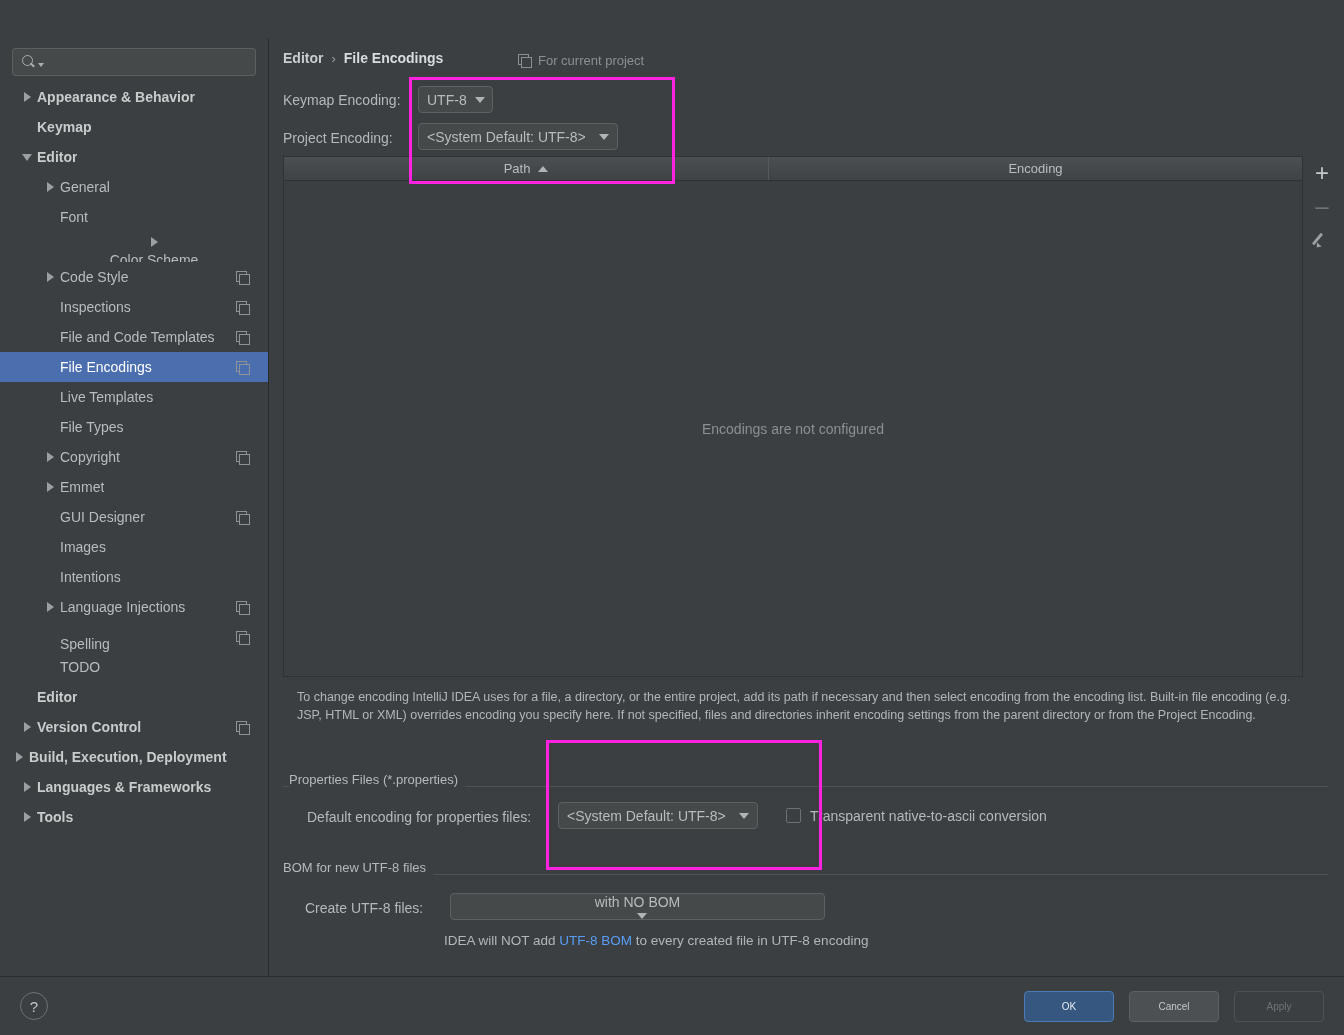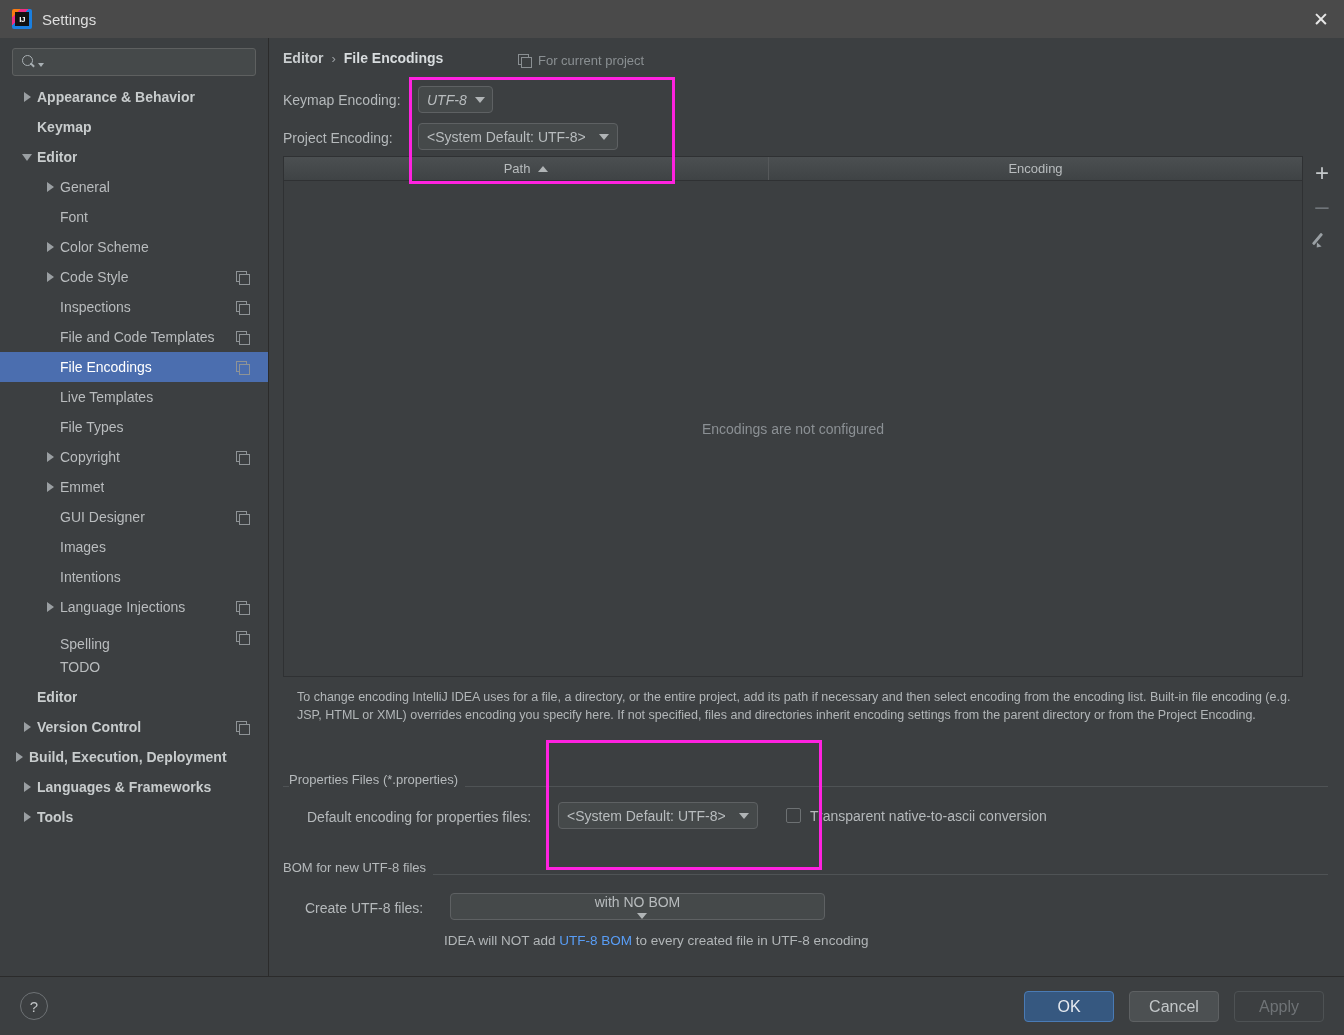--- a/index.html
+++ b/index.html
@@ -226,39 +226,32 @@
     background: #3c3f41; border-top: 1px solid #2b2b2b;
   }
   .help-btn {
     position: absolute; left: 20px; top: 15px; width: 28px; height: 28px;
     border-radius: 50%; border: 1px solid #6e7275;
     color: #c0c4c6; font-size: 15px;
     display: flex; align-items: center; justify-content: center; cursor: pointer;
   }
   .btn {
     position: absolute; top: 14px; height: 31px;
-    border-radius: 4px; font-size: 16px;
+    border-radius: 4px; font-size: 10px;
     display: flex; align-items: center; justify-content: center; cursor: pointer;
   }
   .btn-ok { left: 1024px; width: 90px; background: #365880; border: 1px solid #4a7bb5; color: #e6eaf0; }
   .btn-cancel { left: 1129px; width: 90px; background: #4c5052; border: 1px solid #5e6163; color: #c3c7c9; }
   .btn-apply { left: 1234px; width: 90px; background: #3c3f41; border: 1px solid #4e5254; color: #6f7376; }
 </style>
 </head>
 <body>
 
 <div id="app">
 
-  <div class="titlebar">
-    <div class="ij-logo">
-      <div class="inner">IJ</div>
-    </div>
-    <div class="title-text">Settings</div>
-    <div class="close-btn">✕</div>
-  </div>
 
   <div class="sidebar">
     <div class="search-wrap">
       <div class="search-box">
         <div class="search-ico"></div>
         <div class="search-caret"></div>
         <input class="search-input" type="text" value="" placeholder="" style="">
       </div>
     </div>
     <div class="tree" id="tree">
@@ -281,21 +274,21 @@
         <div class="tree-row" style="padding-left: 40px;">
           <span class="arrow-slot">
             <span class="arrow"></span>
           </span>
           <span class="lbl">General</span>
         </div>
         <div class="tree-row" style="padding-left: 40px;">
           <span class="arrow-slot"></span>
           <span class="lbl">Font</span>
         </div>
-        <div class="tree-row" style="padding-left: 40px;">
+        <div class="tree-row" style="padding-left: 40px; flex-direction: column;">
           <span class="arrow-slot">
             <span class="arrow"></span>
           </span>
           <span class="lbl">Color Scheme</span>
         </div>
         <div class="tree-row" style="padding-left: 40px;">
           <span class="arrow-slot">
             <span class="arrow"></span>
           </span>
           <span class="lbl">Code Style</span>
@@ -405,21 +398,21 @@
       <span class="bc-sep">›</span>
       <span class="bc-b">File Encodings</span>
     </div>
 
     <div class="forproj">
       <span class="ic"></span>
       <span>For current project</span>
     </div>
 
     <div class="row-lbl" style="left:13px; top:54px;">Keymap Encoding:</div>
-    <div class="combo" style="left:148px; top:48px; width:75px;font-style:italic;">
+    <div class="combo" style="left:148px; top:48px; width:75px;">
       <span class="cb-val">UTF-8</span>
       <span class="cb-arrow"></span>
     </div>
 
     <div class="row-lbl" style="left:13px; top:92px;">Project Encoding:</div>
     <div class="combo wide" style="left:148px; top:85px; width:200px;">
       <span class="cb-val">&lt;System Default: UTF-8&gt;</span>
       <span class="cb-arrow"></span>
     </div>
 

